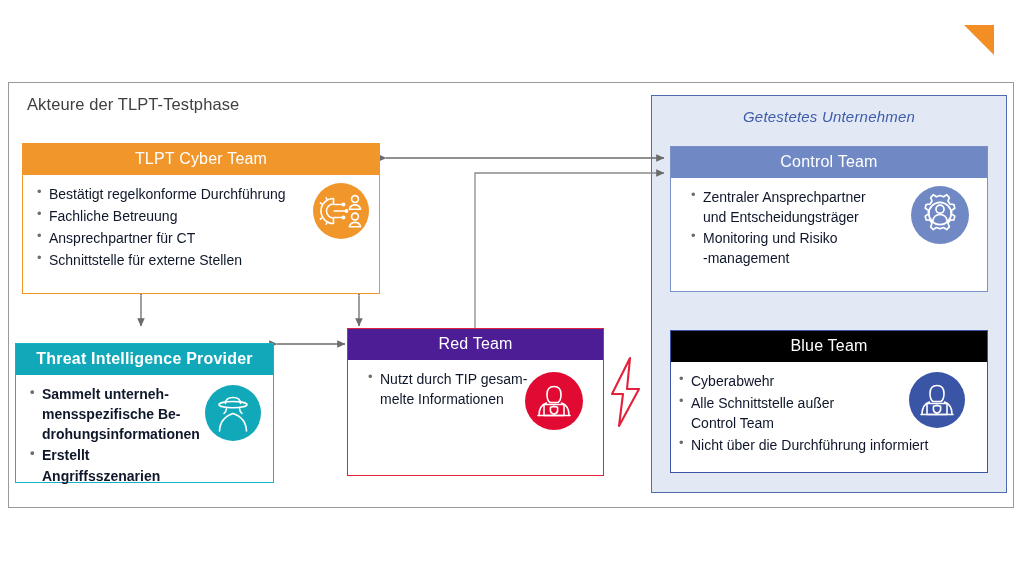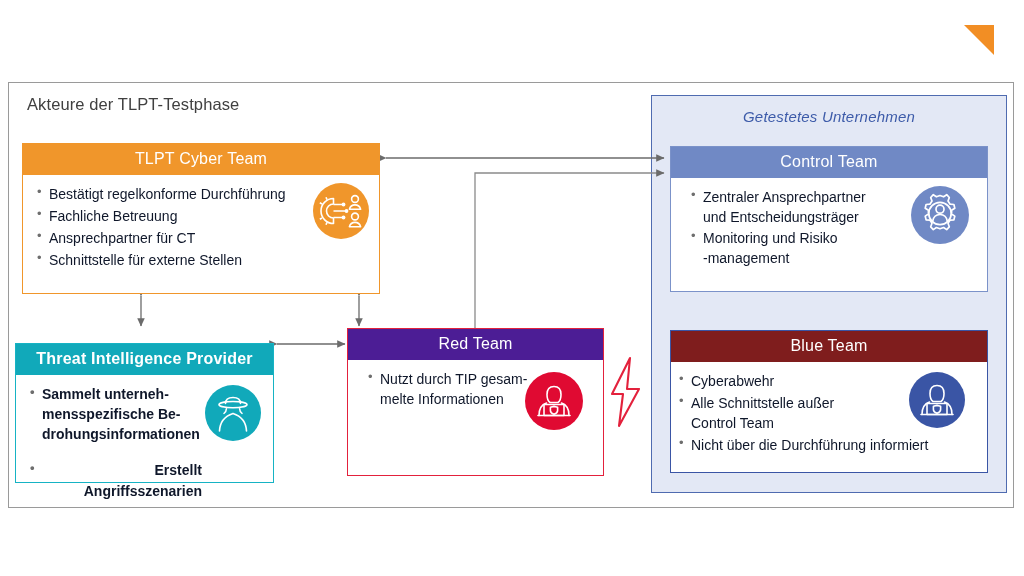--- a/index.html
+++ b/index.html
@@ -118,21 +118,21 @@
   .card.tip   { left:15px;  top:343px; width:259px; height:140px; border:1.3px solid #16B3C4;font-weight:bold; }
   .card.tip   .card-header { background:#11A9BA; }
 
   .card.red   { left:347px; top:328px; width:257px; height:148px; border:1.3px solid #E3213C; }
   .card.red   .card-header { background:#4c1d95; }
 
   .card.control { left:670px; top:146px; width:318px; height:146px; border:1.3px solid #7B92C9; }
   .card.control .card-header { background:#7089C5; }
 
   .card.blue  { left:670px; top:330px; width:318px; height:143px; border:1.3px solid #3A55A5; }
-  .card.blue  .card-header { background:#7f1d1d; }
+  .card.blue  .card-header { background:#000000; }
 
   
   .icon-circle {
     position: absolute;
     border-radius: 50%;
     display: flex;
     align-items: center;
     justify-content: center;
   }
   .icon-circle svg { display: block; }
@@ -225,21 +225,21 @@
 
   <div class="card tip">
     <div class="card-header">Threat Intelligence Provider</div>
     <div class="card-body">
       <ul class="bullets" style="max-width:160px;">
         <li style="margin-bottom:0;">
           <span>Sammelt unterneh-</span><br>
           <span>mensspezifische Be-</span><br>
           <span>drohungsinformationen</span>
         </li>
-        <li style="margin-top:16px;text-align:right;">Erstellt Angriffsszenarien</li>
+        <li style="margin-top:1px;">Erstellt Angriffsszenarien</li>
       </ul>
       <div class="icon-circle icon-tip">
         <svg width="44" height="42" viewBox="0 0 44 42">
           <g fill="none" stroke="#ffffff" stroke-width="1.6" stroke-linejoin="round" stroke-linecap="round">
             <path d="M14.5 11.5 q0 -6 7.5 -6 q7.5 0 7.5 6"></path>
             <ellipse cx="22" cy="12.6" rx="14" ry="3.1"></ellipse>
             <path d="M15.4 16.8 q-0.2 3.4 -2.4 4.6 M28.6 16.8 q0.2 3.4 2.4 4.6"></path>
             <path d="M8.5 39 q0.6 -13.4 13.5 -17.6 q12.9 4.2 13.5 17.6"></path>
           </g>
         </svg>

